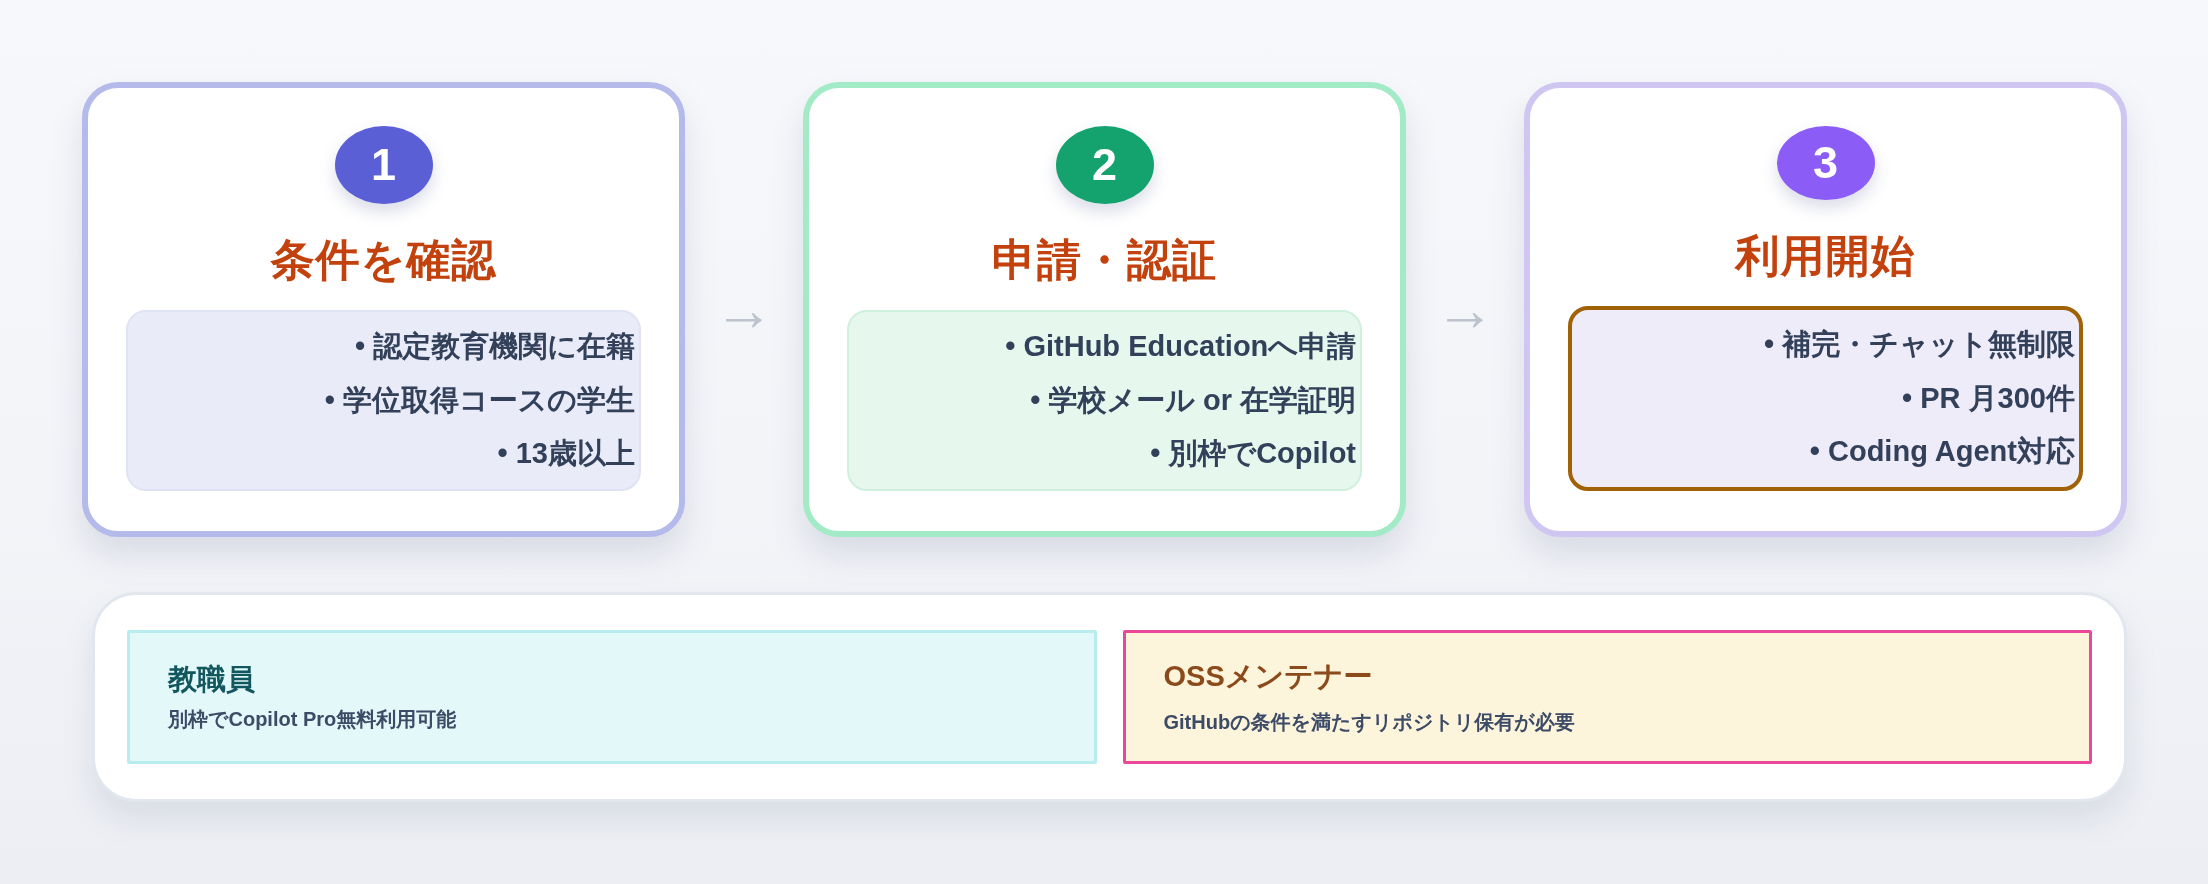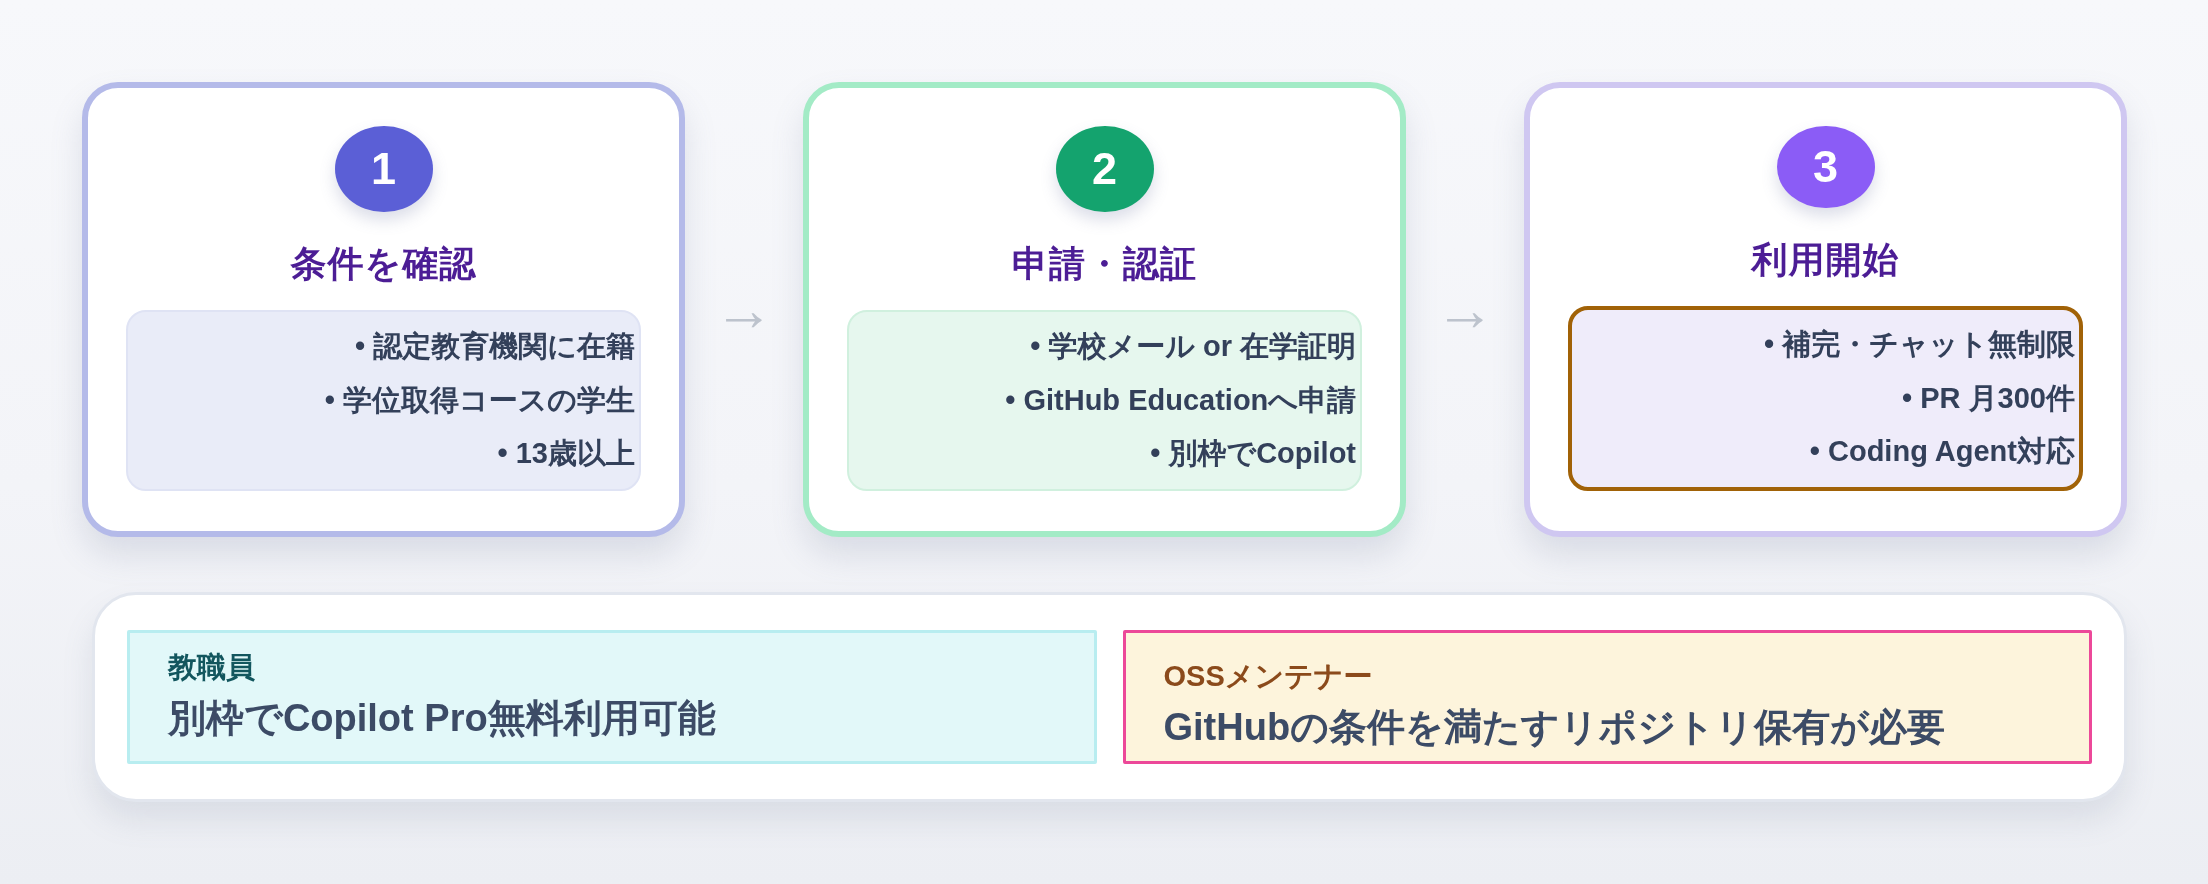--- a/index.html
+++ b/index.html
@@ -33,21 +33,21 @@
     width:98px;height:98px;border-radius:50%;
     display:flex;align-items:center;justify-content:center;
     color:#ffffff;font-size:45px;font-weight:700;
     box-shadow:0 8px 16px rgba(90,100,150,.22);
   }
   .indigo .step-badge{background:#5b5fd6;}
   .green  .step-badge{background:#14a36e;}
   .violet .step-badge{background:#8b5cf6;}
 
   .step-title{
-    margin-top:32px;font-size:36px;font-weight:800;color:#4c1d95;
+    margin-top:32px;font-size:44px;font-weight:800;color:#c2410c;
     letter-spacing:1px;line-height:1.1;
   }
   .step-box{
     margin-top:26px;width:100%;flex:1;box-sizing:border-box;
     border-radius:20px;display:flex;flex-direction:column;justify-content:center;
     text-align:center;font-size:29px;font-weight:700;color:#33405a;
     line-height:1.85;padding:8px 4px;align-items:flex-end;
   }
   .indigo .step-box{background:#e9ecf8;border:2px solid #dfe3f4;}
   .green  .step-box{background:#e6f7ee;border:2px solid #d0f0de;}
@@ -62,21 +62,21 @@
   }
   .note{
     flex:1;box-sizing:border-box;border-radius:2px;
     padding:26px 38px;display:flex;flex-direction:column;justify-content:center;
   }
   .note-teal{background:#e2f8f9;border:3px solid #b8edf0;}
   .note-amber{background:#fdf4dc;border:3px solid #ec4899;justify-content:space-between;}
   .note-title{font-size:29px;font-weight:800;line-height:1.2;}
   .note-teal .note-title{color:#12565e;}
   .note-amber .note-title{color:#8b4a1b;}
-  .note-body{margin-top:9px;font-size:38px;font-weight:700;color:#3c4b66;line-height:1.3;}
+  .note-body{margin-top:9px;font-size:20px;font-weight:700;color:#3c4b66;line-height:1.3;}
 </style>
 </head>
 <body>
 
 <div class="cards-row">
 
   <div class="step-card indigo">
     <div class="step-badge">
       <span>1</span>
     </div>
@@ -91,22 +91,22 @@
   <div class="arrow-cell">
     <span>→</span>
   </div>
 
   <div class="step-card green">
     <div class="step-badge">
       <span>2</span>
     </div>
     <div class="step-title">申請・認証</div>
     <div class="step-box">
+      <div>• GitHub Educationへ申請</div>
       <div>• 学校メール or 在学証明</div>
-      <div>• GitHub Educationへ申請</div>
       <div>• 別枠でCopilot</div>
     </div>
   </div>
 
   <div class="arrow-cell">
     <span>→</span>
   </div>
 
   <div class="step-card violet">
     <div class="step-badge">

